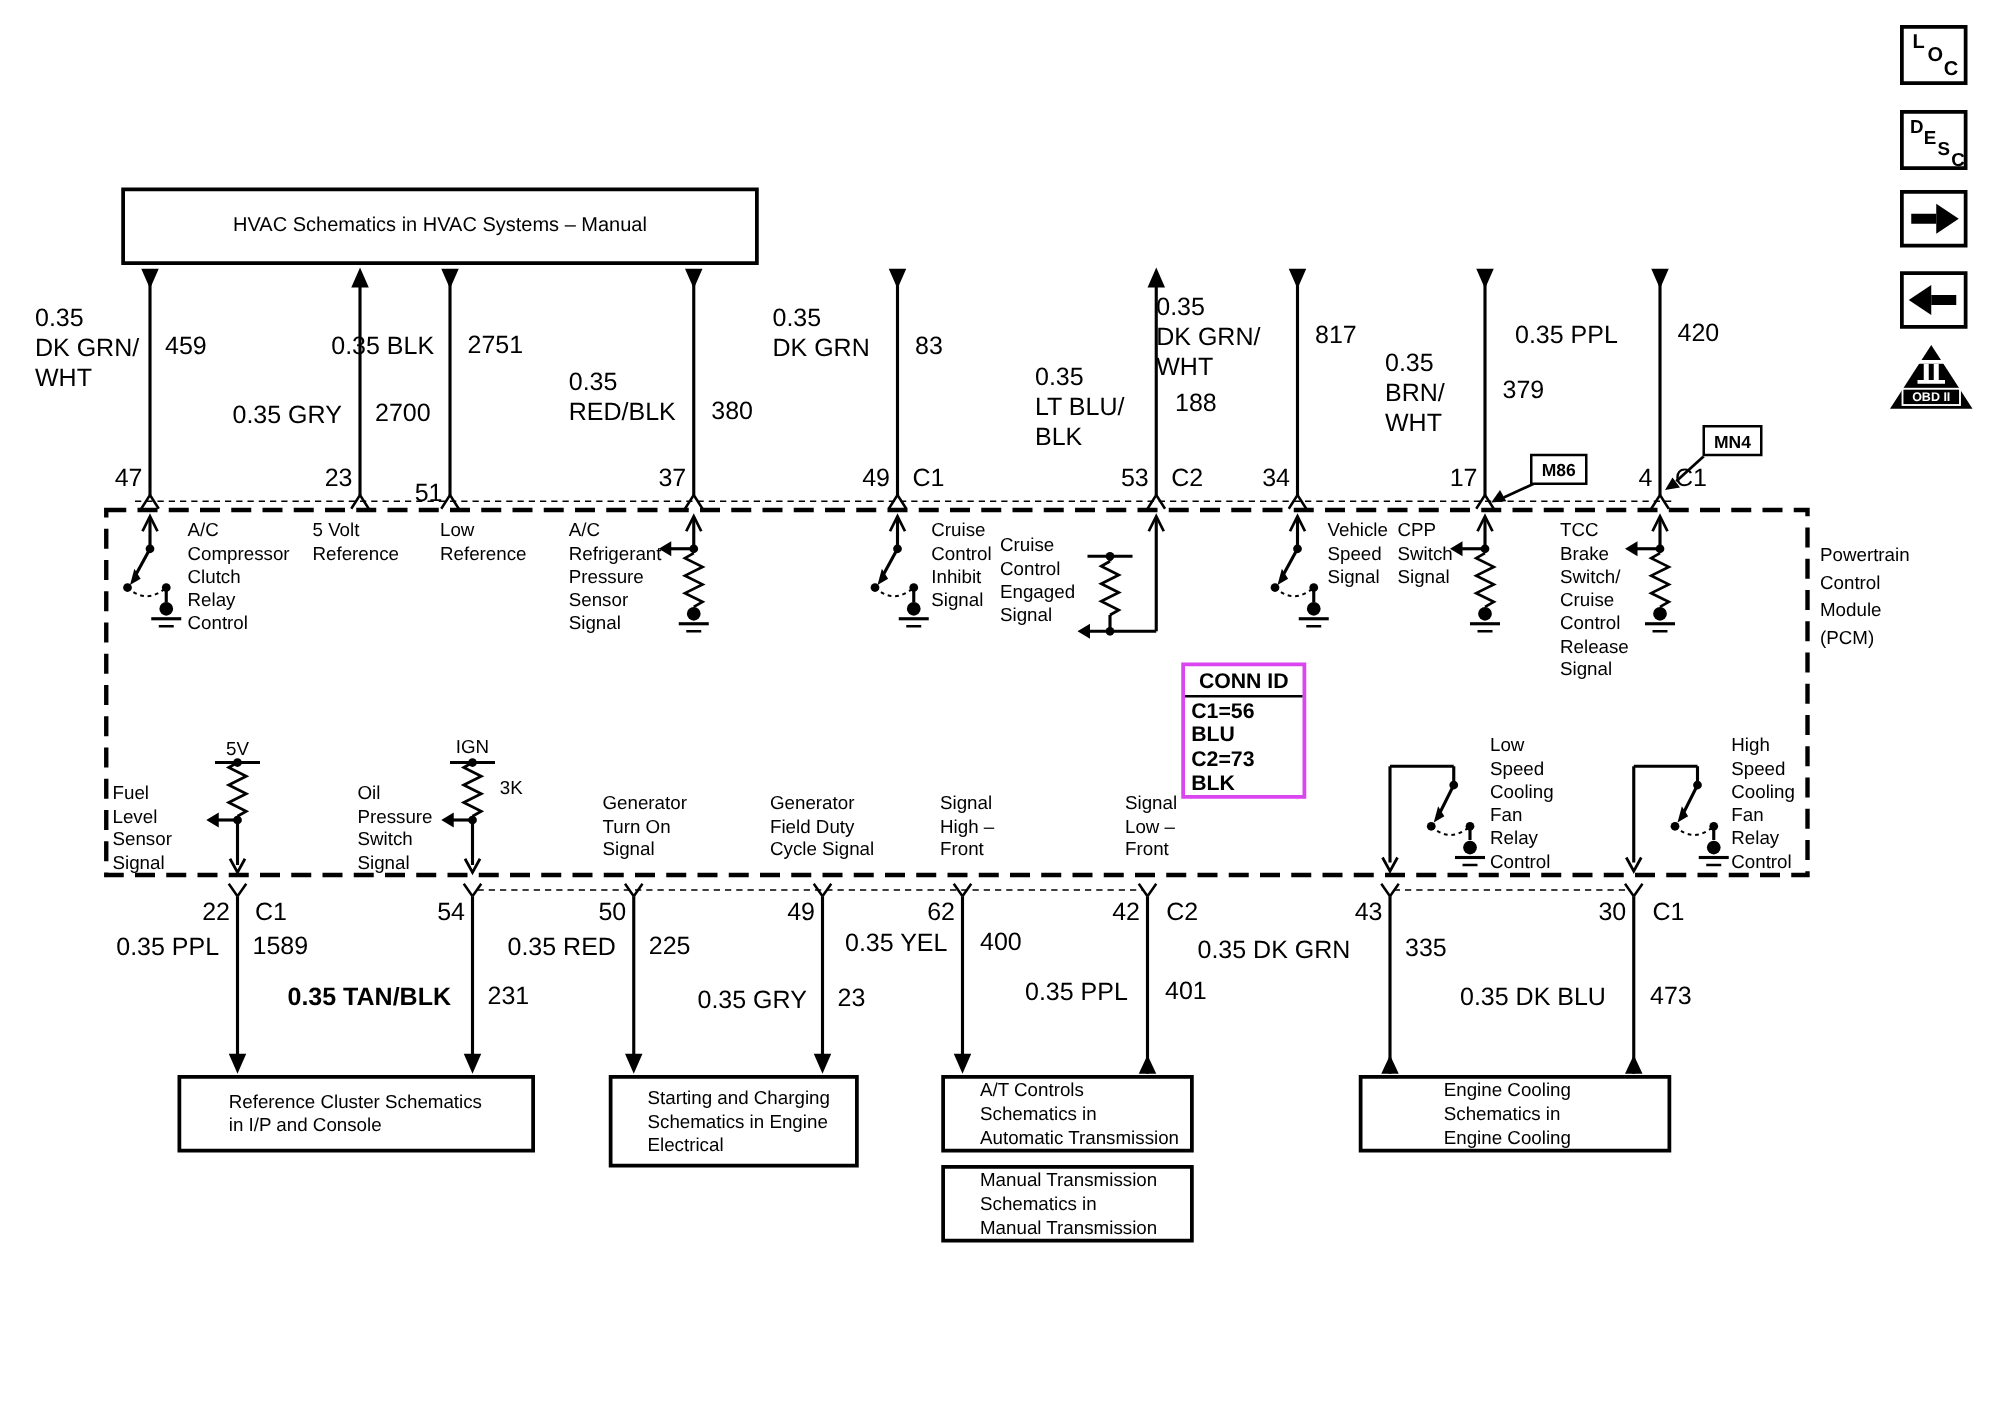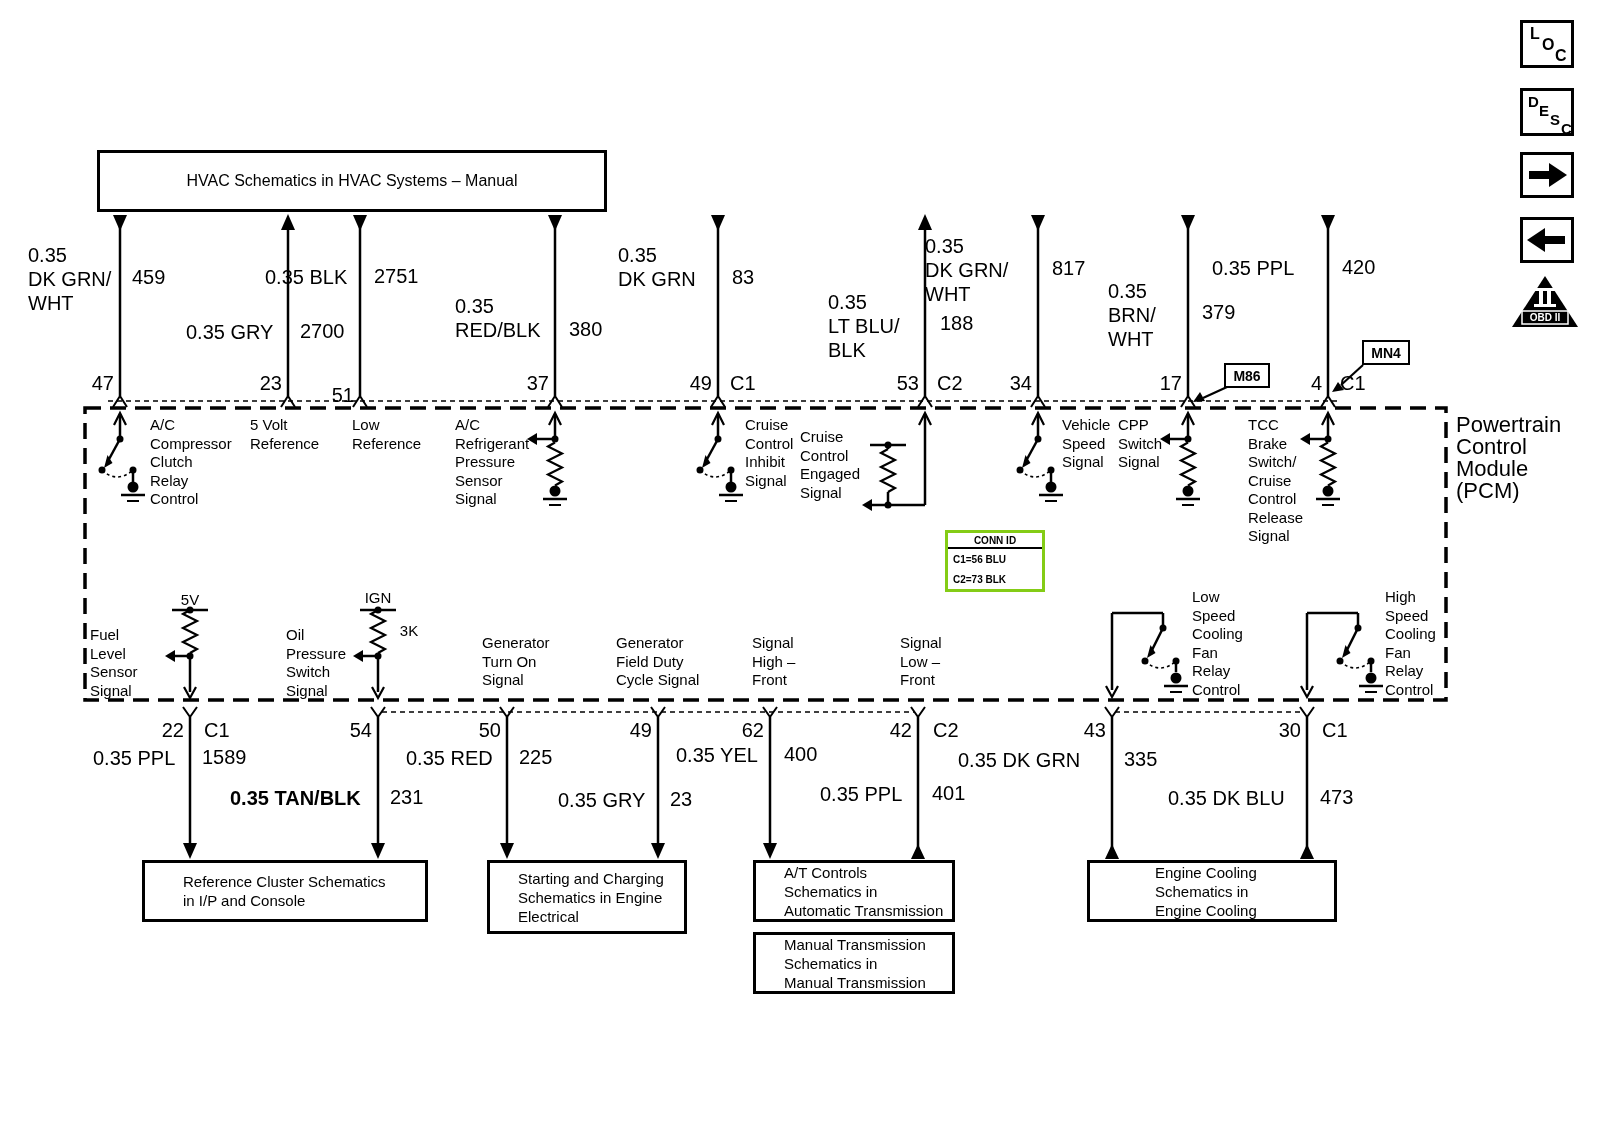--- a/index.html
+++ b/index.html
@@ -9,25 +9,25 @@
   .box{position:absolute;border:3px solid #000;background:#fff;display:flex;align-items:center;justify-content:center;text-align:center;font-size:16px;box-sizing:border-box;}
   .dest{position:absolute;border:3px solid #000;background:#fff;display:flex;flex-direction:column;justify-content:center;font-size:15px;line-height:19px;box-sizing:border-box;white-space:pre-line;}
   .lbl{position:absolute;white-space:pre-line;font-size:20px;line-height:24px;}
   .num{position:absolute;font-size:20px;}
   .pin{position:absolute;font-size:20px;width:60px;text-align:right;}
   .conn{position:absolute;font-size:20px;}
   .fn{position:absolute;white-space:pre-line;font-size:15px;line-height:18.5px;}
   .tap{position:absolute;font-size:15px;text-align:center;}
   .iconbox{position:absolute;border:3px solid #000;background:#fff;box-sizing:border-box;}
   .dletter{position:absolute;font-weight:bold;}
-  .connid{position:absolute;border:3px solid #84cc16;background:#fff;box-sizing:border-box;font-size:10px;font-weight:bold;}
+  .connid{position:absolute;border:3px solid #d946ef;background:#fff;box-sizing:border-box;font-size:17px;font-weight:bold;}
   .connid .hd{border-bottom:2.5px solid #000;text-align:center;padding:2px 0 1px 0;}
   .connid .rw{padding:1px 5px 0 5px;line-height:19px;}
   .callout{position:absolute;border:2.5px solid #000;background:#fff;box-sizing:border-box;display:flex;align-items:center;justify-content:center;font-size:14px;font-weight:bold;}
-  .pcmlbl{position:absolute;font-size:22px;line-height:22px;white-space:pre-line;}
+  .pcmlbl{position:absolute;font-size:15px;line-height:22px;white-space:pre-line;margin-top:20px;}
 </style>
 </head>
 <body>
 
 <div id="stage">
 
   <svg width="1600" height="1122" viewBox="0 0 1600 1122" stroke="#000" fill="#000" stroke-width="2.5" stroke-linecap="butt">
 
     <rect x="85" y="408" width="1361" height="292" fill="none" stroke-width="3.5" stroke-dasharray="16,9"></rect>
 

